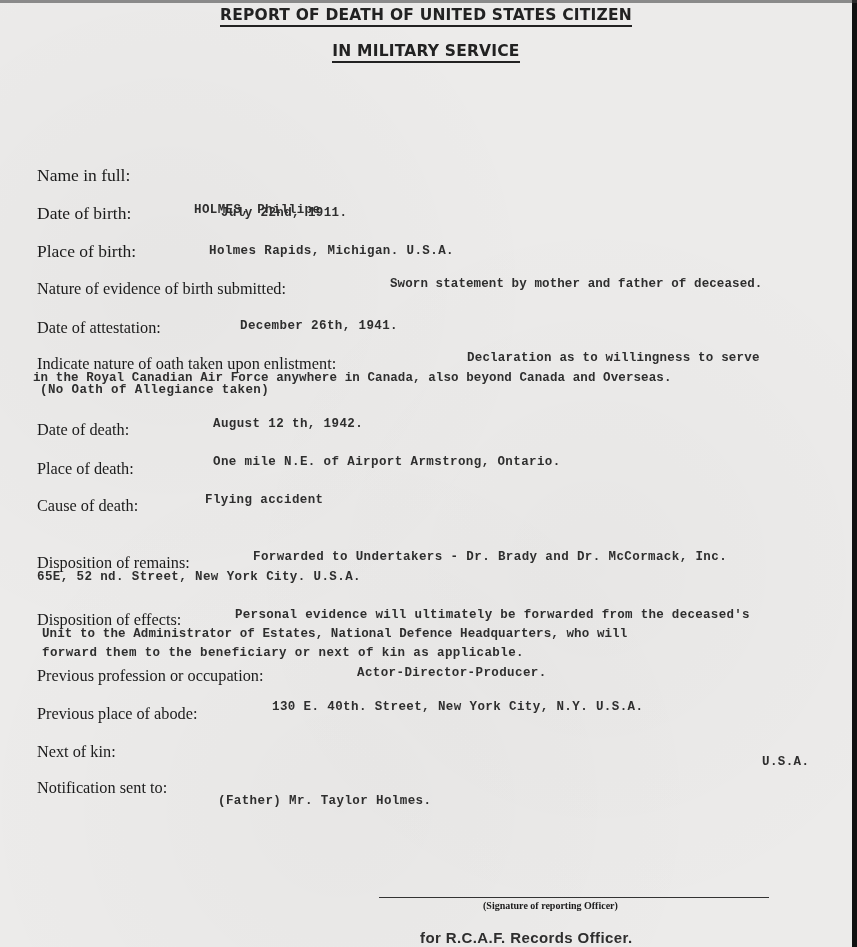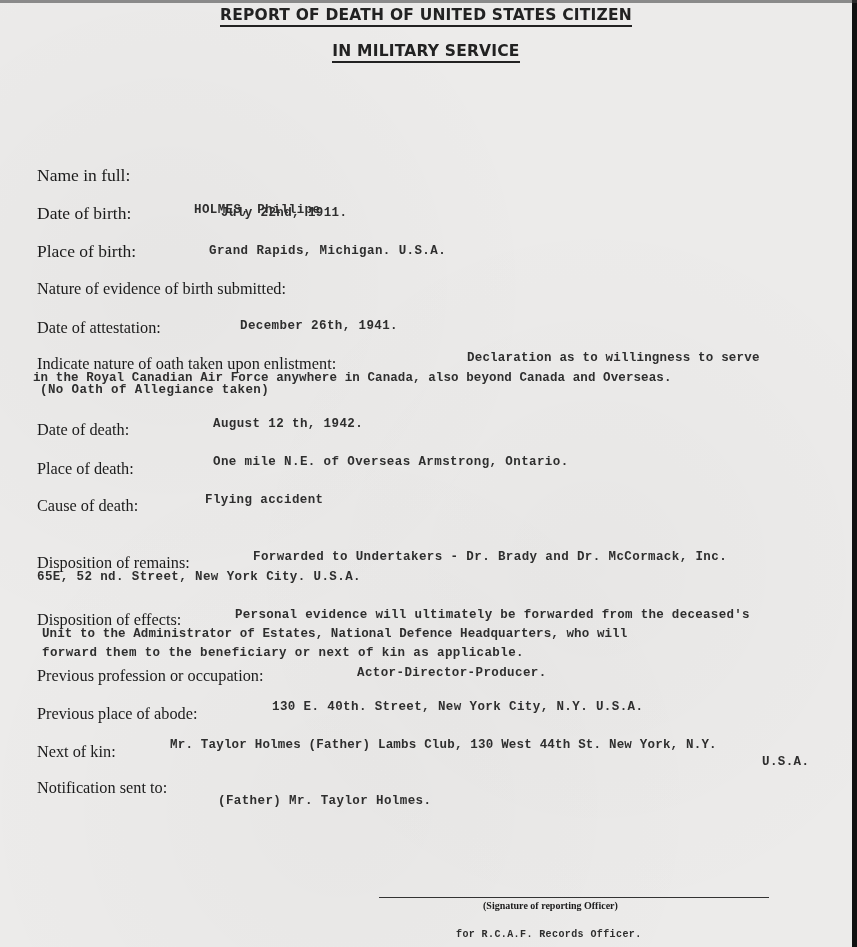--- a/index.html
+++ b/index.html
@@ -85,26 +85,25 @@
       top: 897px;
       font-family: "Liberation Serif", serif;
       font-weight: bold;
       font-size: 10px;
       color: #1b1b1b;
     }
     .for-line {
       position: absolute;
       left: 420px;
       top: 926px;
-      font-family: Liberation Mono, monospace;
+      font-family: Liberation Sans, sans-serif;
       font-weight: bold;
-      font-size: 10px;
+      font-size: 15px;
       color: #2e2e2e;
       letter-spacing: 0.4px;
-      margin-left: 36px;
     }
     .right-edge {
       position: absolute;
       right: -5px;
       top: 0;
       width: 5px;
       height: 947px;
       background: #111;
     }
   </style>
@@ -120,58 +119,58 @@
     <span>IN MILITARY SERVICE</span>
   </div>
 
   <div class="label" style="left:37px; top:162px;">Name in full:</div>
   <div class="value" style="left:194px; top:165px;margin-top:35px;">HOLMES, Phillipe</div>
 
   <div class="label" style="left:37px; top:200px;">Date of birth:</div>
   <div class="value" style="left:221px; top:203px;">July 22nd, 1911.</div>
 
   <div class="label" style="left:37px; top:238px;">Place of birth:</div>
-  <div class="value" style="left:209px; top:241px;">Grand Rapids, Michigan. U.S.A.</div>
+  <div class="value" style="left:209px; top:241px;">Holmes Rapids, Michigan. U.S.A.</div>
 
   <div class="label" style="left:37px; top:275px; transform:scaleX(0.93);">Nature of evidence of birth submitted:</div>
+  <div class="value" style="left:390px; top:274px; letter-spacing:0.1px;">Sworn statement by mother and father of deceased.</div>
 
   <div class="label" style="left:37px; top:314px; transform:scaleX(0.93);">Date of attestation:</div>
   <div class="value" style="left:240px; top:316px;">December 26th, 1941.</div>
 
   <div class="label" style="left:37px; top:350px; transform:scaleX(0.93);">Indicate nature of oath taken upon enlistment:</div>
   <div class="value" style="left:467px; top:348px; letter-spacing:0.2px;">Declaration as to willingness to serve</div>
   <div class="value" style="left:33px; top:368px; letter-spacing:0.1px;text-align:right;">in the Royal Canadian Air Force anywhere in Canada, also beyond Canada and Overseas.</div>
   <div class="value" style="left:40px; top:380px;">(No Oath of Allegiance taken)</div>
 
   <div class="label" style="left:37px; top:416px; transform:scaleX(0.93);">Date of death:</div>
   <div class="value" style="left:213px; top:414px;">August 12 th, 1942.</div>
 
   <div class="label" style="left:37px; top:455px; transform:scaleX(0.93);">Place of death:</div>
-  <div class="value" style="left:213px; top:452px;">One mile N.E. of Overseas Armstrong, Ontario.</div>
+  <div class="value" style="left:213px; top:452px;">One mile N.E. of Airport Armstrong, Ontario.</div>
 
   <div class="label" style="left:37px; top:492px; transform:scaleX(0.93);">Cause of death:</div>
   <div class="value" style="left:205px; top:490px;">Flying accident</div>
 
   <div class="label" style="left:37px; top:549px; transform:scaleX(0.93);">Disposition of remains:</div>
   <div class="value" style="left:253px; top:547px;">Forwarded to Undertakers - Dr. Brady and Dr. McCormack, Inc.</div>
   <div class="value" style="left:37px; top:567px;">65E, 52 nd. Street, New York City. U.S.A.</div>
 
   <div class="label" style="left:37px; top:606px; transform:scaleX(0.93);">Disposition of effects:</div>
   <div class="value" style="left:235px; top:605px; letter-spacing:0.3px;">Personal evidence will ultimately be forwarded from the deceased's</div>
   <div class="value" style="left:42px; top:624px; letter-spacing:0.1px;">Unit to the Administrator of Estates, National Defence Headquarters, who will</div>
   <div class="value" style="left:42px; top:643px;">forward them to the beneficiary or next of kin as applicable.</div>
 
   <div class="label" style="left:37px; top:662px; transform:scaleX(0.93);">Previous profession or occupation:</div>
   <div class="value" style="left:357px; top:663px;">Actor-Director-Producer.</div>
 
   <div class="label" style="left:37px; top:700px; transform:scaleX(0.93);">Previous place of abode:</div>
   <div class="value" style="left:272px; top:697px;">130 E. 40th. Street, New York City, N.Y. U.S.A.</div>
 
   <div class="label" style="left:37px; top:738px; transform:scaleX(0.93);">Next of kin:</div>
-  <div class="value" style="left:170px; top:735px; letter-spacing:0.2px;">Mr. Taylor Holmes (Father) Lambs Club, 130 West 44th St. New York, N.Y.</div>
   <div class="value" style="left:762px; top:752px;">U.S.A.</div>
 
   <div class="label" style="left:37px; top:774px; transform:scaleX(0.93);">Notification sent to:</div>
   <div class="value" style="left:218px; top:775px;margin-top:16px;">(Father) Mr. Taylor Holmes.</div>
 
   <div class="sig-line"></div>
   <div class="sig-caption">(Signature of reporting Officer)</div>
   <div class="for-line">for R.C.A.F. Records Officer.</div>
 
   <div class="right-edge"></div>

